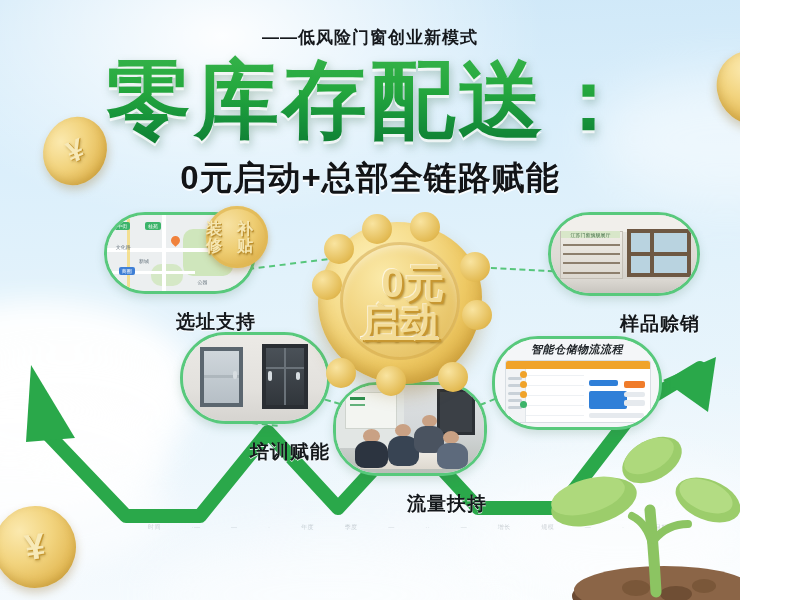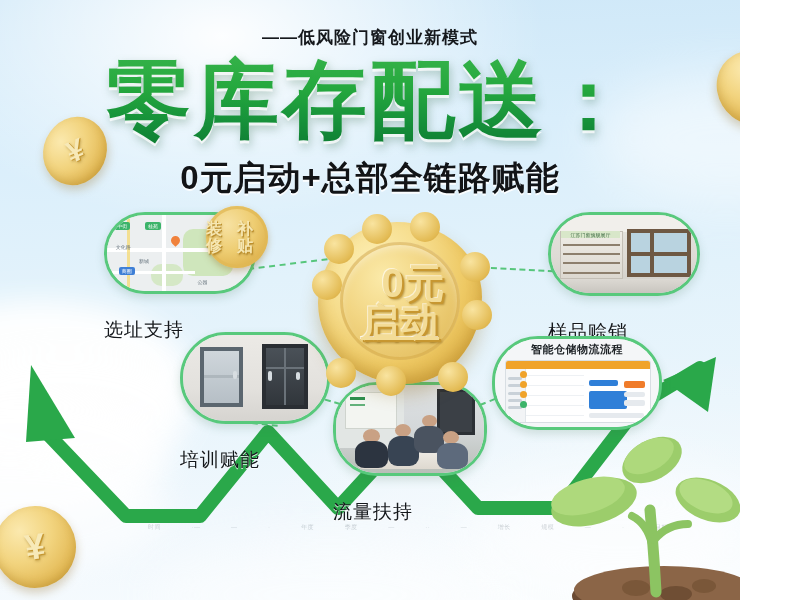--- a/index.html
+++ b/index.html
@@ -79,21 +79,21 @@
     text-shadow:2px 2px 0 #c79731, 3px 3px 2px rgba(150,110,25,.55), -1px -1px 0 rgba(255,255,255,.6);
     letter-spacing:1px;text-decoration:underline;}
 
   
   .feat{position:absolute;}
   .bub{
     position:relative;border:3px solid #58c97c;border-radius:46px;overflow:hidden;
     background:#e9eef0;box-shadow:0 4px 10px rgba(60,110,80,.18);
   }
   .cap{
-    margin-top:23px;text-align:left;font-size:19px;font-weight:400;color:#14181c;
+    margin-top:15px;text-align:right;font-size:19px;font-weight:700;color:#14181c;
     letter-spacing:1px;text-shadow:0 1px 0 rgba(255,255,255,.85);white-space:nowrap;
   }
   .badge{
     position:absolute;right:-6px;top:-4px;width:62px;height:62px;border-radius:50%;
     background:radial-gradient(circle at 34% 30%,#f7e2a3 0%,#eecd72 45%,#e0b551 75%,#caa03c 100%);
     box-shadow:0 3px 7px rgba(140,100,20,.35), inset 0 0 0 3px rgba(224,184,85,.75);
     display:flex;align-items:center;justify-content:center;z-index:5;
   }
   .badge span{font-size:16px;line-height:17px;font-weight:700;color:#f6e7b2;
     text-shadow:1px 1px 0 #bd8f2c,1px 2px 2px rgba(140,100,20,.5);}
@@ -145,21 +145,21 @@
   .meet .door{position:absolute;right:6%;top:5%;width:26%;height:52%;
     background:#3b4046;border:3px solid #2c3035;box-sizing:border-box;}
   .meet .tbl{position:absolute;left:14%;bottom:4%;width:66%;height:26%;
     background:linear-gradient(180deg,#f2efe9,#ded9d0);border-radius:6px;}
   .meet .p{position:absolute;border-radius:40% 40% 30% 30%;}
   .meet .head{position:absolute;border-radius:50%;background:#c9a184;}
 
   
   .dash-img{width:100%;height:100%;position:relative;background:#f4f6f8;}
   .dash-img .title{position:absolute;left:0;right:0;top:3px;text-align:center;
-    font-size:11px;font-weight:700;color:#1d2226;letter-spacing:.5px;}
+    font-size:11px;font-weight:700;color:#1d2226;letter-spacing:.5px;font-style:italic;}
   .dash-img .win{position:absolute;left:6%;right:5%;top:24%;bottom:4%;
     background:#ffffff;border:1px solid #d8dee3;border-radius:3px;overflow:hidden;}
   .dash-img .tb{position:absolute;left:0;right:0;top:0;height:13%;background:#f0a32a;}
   .dash-img .sb{position:absolute;left:0;top:13%;bottom:0;width:13%;background:#f2f4f6;
     border-right:1px solid #e1e6ea;}
   .dash-img .sbi{position:absolute;left:10%;width:78%;height:3px;background:#c9d1d8;border-radius:2px;}
   .dash-img .grid{position:absolute;left:14%;top:15%;width:40%;bottom:4%;}
   .dash-img .gr{position:absolute;left:0;right:0;height:9%;border-bottom:1px solid #eef1f4;}
   .dash-img .dot{position:absolute;left:-10%;width:7px;height:7px;border-radius:50%;background:#f0a32a;}
   .dash-img .dot.g{background:#3cb46a;}

